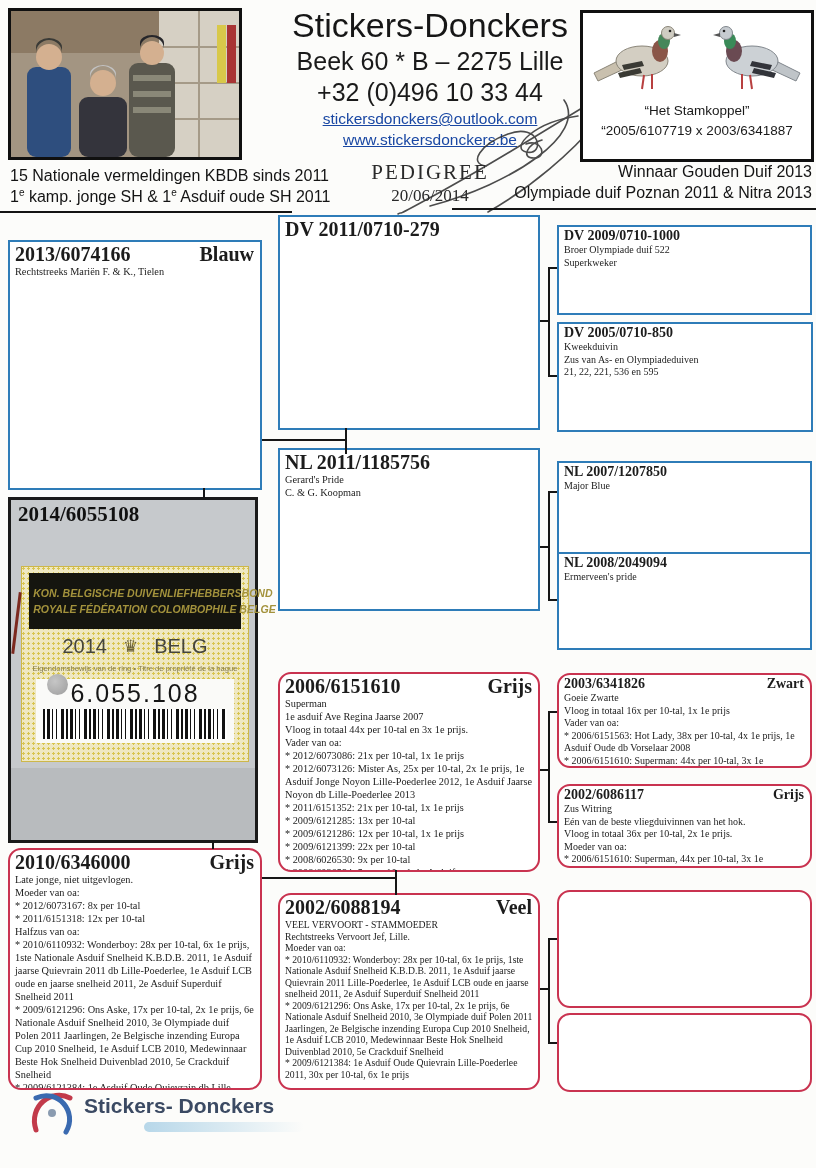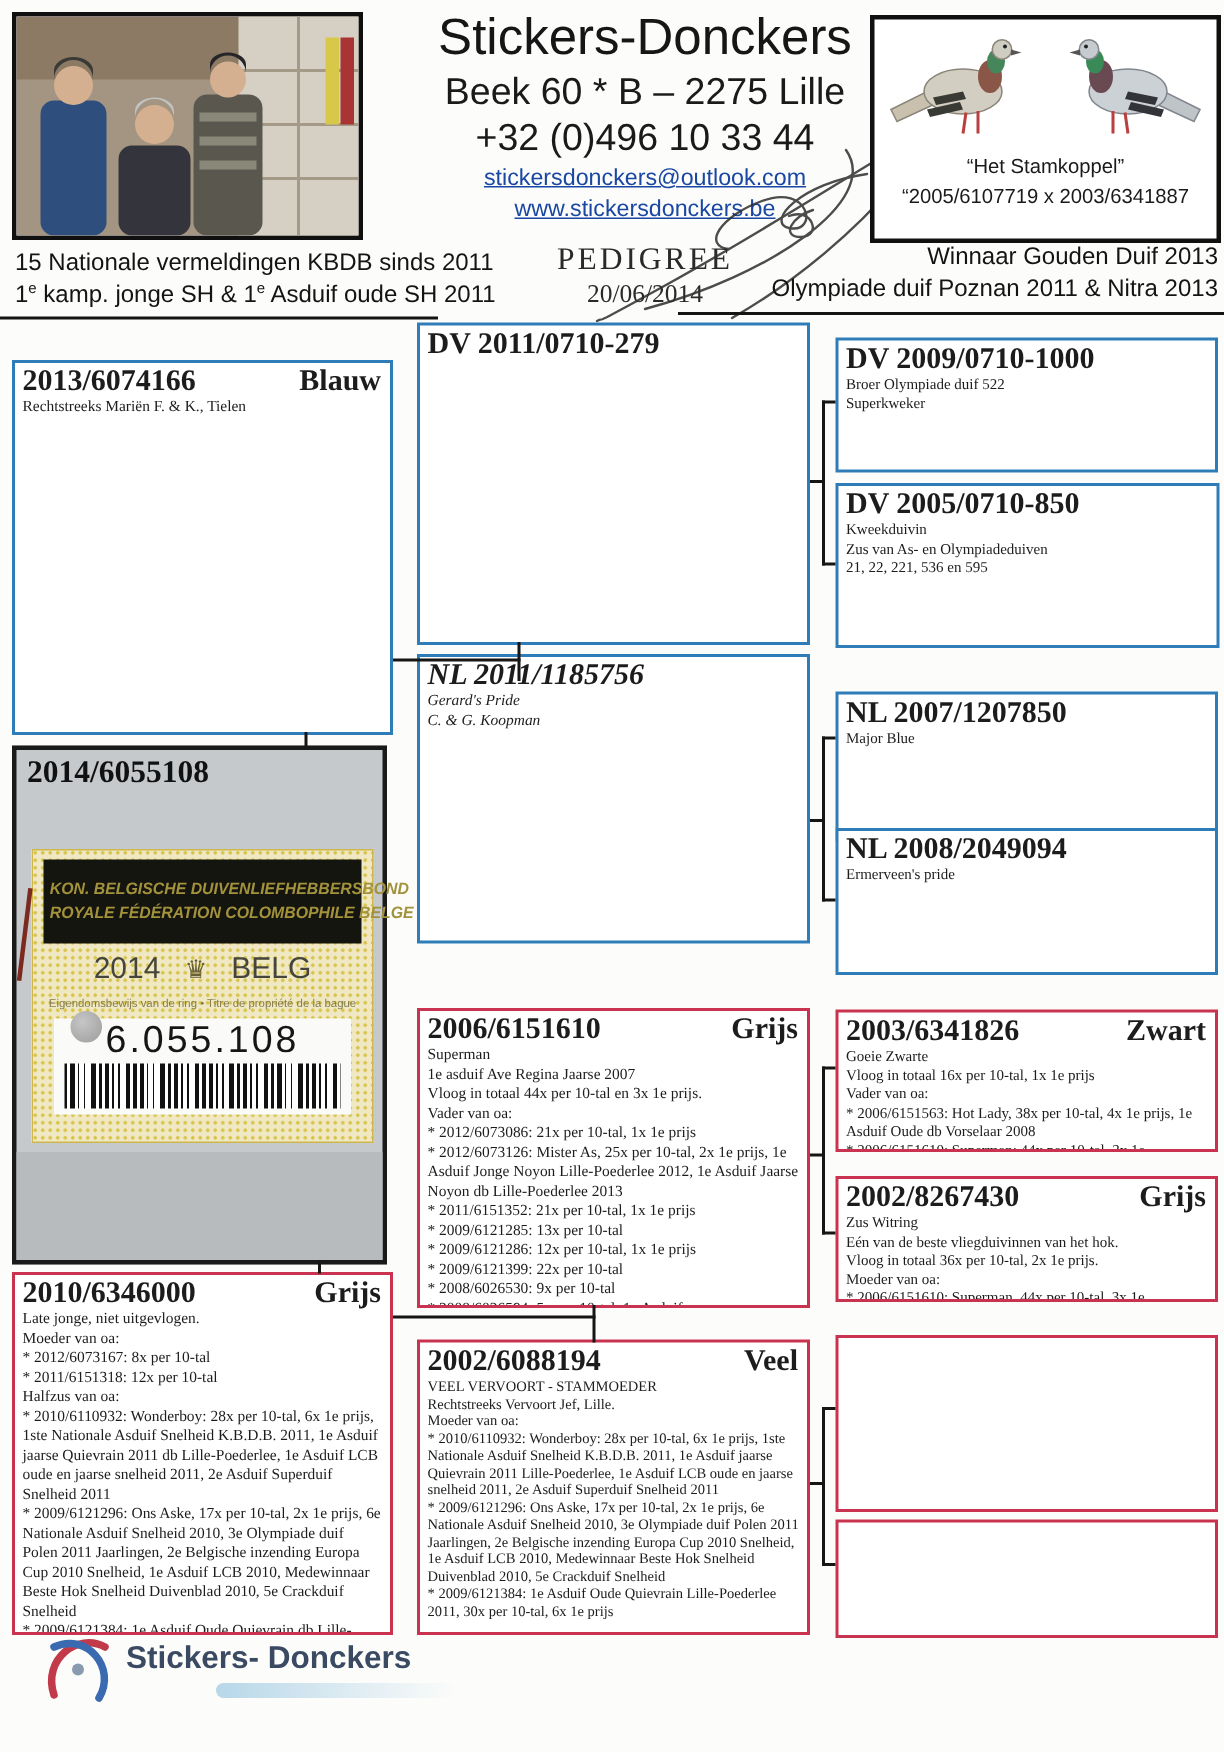--- a/index.html
+++ b/index.html
@@ -15,24 +15,24 @@
   .hd-left{position:absolute;left:10px;top:165px;font-family:"Liberation Sans",sans-serif;font-size:16px;line-height:1.32;color:#141414;}
   .hd-right{position:absolute;right:4px;top:161px;width:380px;text-align:right;font-family:"Liberation Sans",sans-serif;font-size:16px;line-height:1.32;color:#141414;}
   sup{font-size:10px;}
   .rule{position:absolute;background:#141414;}
   
   .photo-frame{position:absolute;border:3px solid #101010;background:#fff;}
   .pigeon-captions{position:absolute;left:0;right:0;top:88px;text-align:center;font-family:"Liberation Sans",sans-serif;font-size:13.5px;color:#1a1a1a;line-height:1.45;}
   
   .pbox{position:absolute;background:#fff;border:2px solid;box-sizing:border-box;overflow:hidden;}
   .pbox.blue{border-color:#2e7cb8;}
-  .pbox.red{border-color:#c93350;}
+  .pbox.red{border-color:#c93350;border-radius:13px;}
   .pbox .trow{display:flex;justify-content:space-between;align-items:baseline;padding:1px 6px 0 5px;font-weight:bold;}
   .pbox.big .trow{font-size:20px;}
-  .pbox.small .trow{font-size:20px;align-items:center;}
+  .pbox.small .trow{font-size:14px;align-items:center;}
   .pbox .body{padding:0 5px;white-space:pre-line;}
   .pbox.big .body{font-size:10.3px;line-height:1.26;}
   .pbox.small .body{font-size:10px;line-height:1.25;}
   .pbox.tight .body{font-size:9.7px;line-height:1.19;}
   
   #subject-box{position:absolute;left:8px;top:497px;width:250px;height:346px;background:#c6c9cc;border:3px solid #1a1a1a;box-sizing:border-box;}
   #subject-box .trow{padding:2px 7px;font-size:21px;font-weight:bold;color:#111;}
   #subject-lower{position:absolute;left:0;right:0;bottom:0;height:72px;background:#b8bbbe;}
   
   #ring-sticker{position:absolute;left:10px;top:66px;width:228px;height:196px;background:#efe8c2;background-image:radial-gradient(circle,#d8c44e 1.1px,rgba(0,0,0,0) 1.3px);background-size:5px 5px;box-shadow:0 0 0 1px #cdb74a inset;}
@@ -203,21 +203,21 @@
 * 2009/6121384: 1e Asduif Oude Quievrain db Lille-Poederlee 2011</div>
   </div>
 
   <div class="pbox blue big" style="left:278px;top:215px;width:262px;height:215px;">
     <div class="trow">
         <span>DV 2011/0710-279</span>
         <span></span>
       </div>
     <div class="body"></div>
   </div>
-  <div class="pbox blue big" style="left:278px;top:436px;width:262px;height:193px;font-style:italic;">
+  <div class="pbox blue big" style="left:278px;top:448px;width:262px;height:163px;">
     <div class="trow">
         <span>NL 2011/1185756</span>
         <span></span>
       </div>
     <div class="body">Gerard's Pride
 C. &amp; G. Koopman</div>
   </div>
   <div class="pbox red big" style="left:278px;top:672px;width:262px;height:200px;">
     <div class="trow">
         <span>2006/6151610</span>
@@ -282,21 +282,21 @@
         <span>Zwart</span>
       </div>
     <div class="body">Goeie Zwarte
 Vloog in totaal 16x per 10-tal, 1x 1e prijs
 Vader van oa:
 * 2006/6151563: Hot Lady, 38x per 10-tal, 4x 1e prijs, 1e Asduif Oude db Vorselaar 2008
 * 2006/6151610: Superman: 44x per 10-tal, 3x 1e</div>
   </div>
   <div class="pbox red small" style="left:557px;top:784px;width:255px;height:84px;">
     <div class="trow">
-        <span>2002/8267430</span>
+        <span>2002/6086117</span>
         <span>Grijs</span>
       </div>
     <div class="body">Zus Witring
 Eén van de beste vliegduivinnen van het hok.
 Vloog in totaal 36x per 10-tal, 2x 1e prijs.
 Moeder van oa:
 * 2006/6151610: Superman, 44x per 10-tal, 3x 1e</div>
   </div>
   <div class="pbox red small" style="left:557px;top:890px;width:255px;height:118px;">
     <div class="trow">

